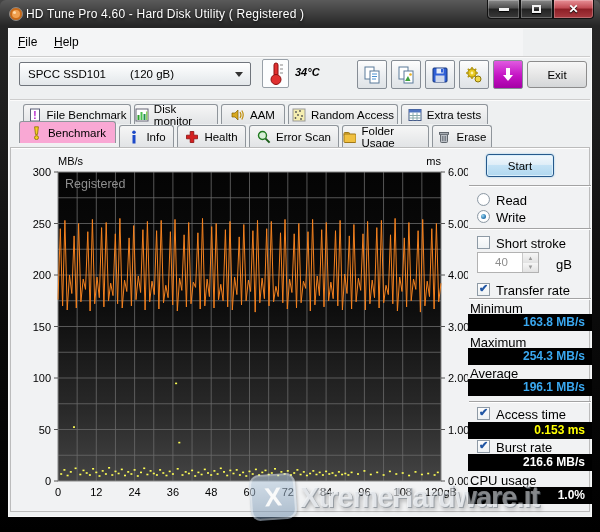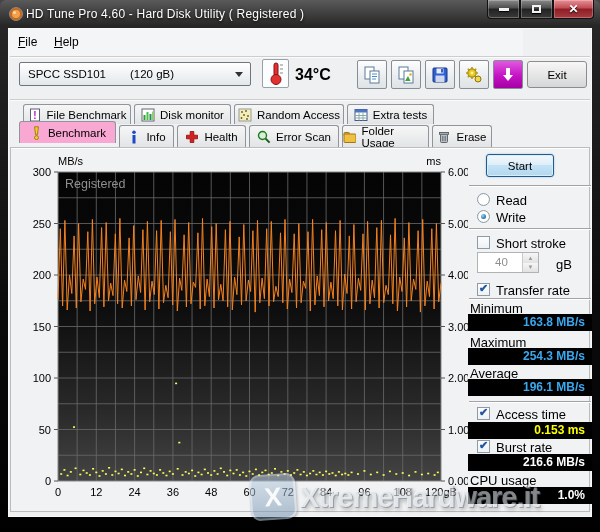--- a/index.html
+++ b/index.html
@@ -46,21 +46,21 @@
                   border-left:4px solid transparent; border-right:4px solid transparent;
                   border-top:5px solid #333; }
   .toolbtn { position:absolute; top:31px; width:30px; height:29px;
              background:linear-gradient(#fdfdfd,#e9ecef 60%,#dfe3e6);
              border:1px solid #868d95; border-radius:2px;
              display:flex; align-items:center; justify-content:center; }
   .toolbtn.magenta { background:linear-gradient(#e05ae0,#c413c4 55%,#a500a5); }
   #temp-btn { position:absolute; left:253px; top:30px; width:27px; height:29px;
               background:#fcfdfe; border:1px solid #98a0a8; border-radius:2px;
               display:flex; align-items:center; justify-content:center; }
-  #temp-text { position:absolute; left:286px; top:37px; font-size:16px; font-weight:bold; }
+  #temp-text { position:absolute; left:286px; top:37px; font-size:11px; font-weight:bold;font-style:italic; }
   #exit-btn { position:absolute; left:518px; top:32px; width:60px; height:27px;
               background:linear-gradient(#f7f7f7,#e5e5e5 55%,#d4d6d8); border:1px solid #8c8c8c;
               border-radius:3px; font-size:11.5px; display:flex; align-items:center; justify-content:center; }
 
   
   .tabrow { position:absolute; display:flex; gap:3px; }
   #tabrow1 { left:14px; top:75px; }
   #tabrow2 { left:10px; top:96px; }
   .tab { height:20px; background:linear-gradient(#f6f6f6,#e2e4e6); border:1px solid #8f959b;
          border-bottom:none; border-radius:3px 3px 0 0; display:flex; align-items:center;
@@ -207,29 +207,37 @@
     <div class="groove" style="top:70px"></div>
 
     <div id="tabrow1" class="tabrow">
       <div class="tab" style="width:108px">
         <svg class="ticon" width="14" height="14">
           <rect x="2.5" y="1" width="9" height="12" fill="#fff" stroke="#5a5f78"></rect>
           <text x="7" y="11" text-anchor="middle" font-size="10" font-weight="bold" fill="#b018c8" font-family="Liberation Sans, sans-serif">!</text>
         </svg>
         <span>File Benchmark</span>
       </div>
-      <div class="tab" style="width:97px">
+      <div class="tab" style="width:84px">
         <svg class="ticon" width="14" height="14">
           <rect x="1" y="1" width="12" height="12" fill="#fff" stroke="#667"></rect>
           <rect x="2.5" y="7" width="2" height="5" fill="#2da02d"></rect>
             <rect x="5.5" y="4" width="2" height="8" fill="#49c04d"></rect>
           <rect x="8.5" y="6" width="2" height="6" fill="#1f8f4f"></rect>
             <rect x="11" y="3.5" width="1.5" height="8.5" fill="#8fd060"></rect>
         </svg>
         <span>Disk monitor</span>
+      </div>
+      <div class="tab" style="width:64px">
+        <svg class="ticon" width="14" height="14">
+          <polygon points="1,5 4,5 7,2 7,12 4,9 1,9" fill="#d8a820" stroke="#806000" stroke-width=".7"></polygon>
+          <path d="M9 4 Q11 7 9 10" fill="none" stroke="#c09010" stroke-width="1.2"></path>
+          <path d="M10.8 2.5 Q13.6 7 10.8 11.5" fill="none" stroke="#c09010" stroke-width="1.2"></path>
+        </svg>
+        <span>AAM</span>
       </div>
       <div class="tab" style="width:110px">
         <svg class="ticon" width="14" height="14">
           <rect x="1" y="1" width="12" height="12" fill="#f5eeb0" stroke="#999"></rect>
           <circle cx="4" cy="4" r=".9" fill="#555"></circle>
             <circle cx="8" cy="3" r=".9" fill="#555"></circle>
             <circle cx="6" cy="7" r=".9" fill="#555"></circle>
           <circle cx="10" cy="8" r=".9" fill="#555"></circle>
             <circle cx="3.5" cy="10" r=".9" fill="#555"></circle>
             <circle cx="9" cy="11" r=".9" fill="#555"></circle>

